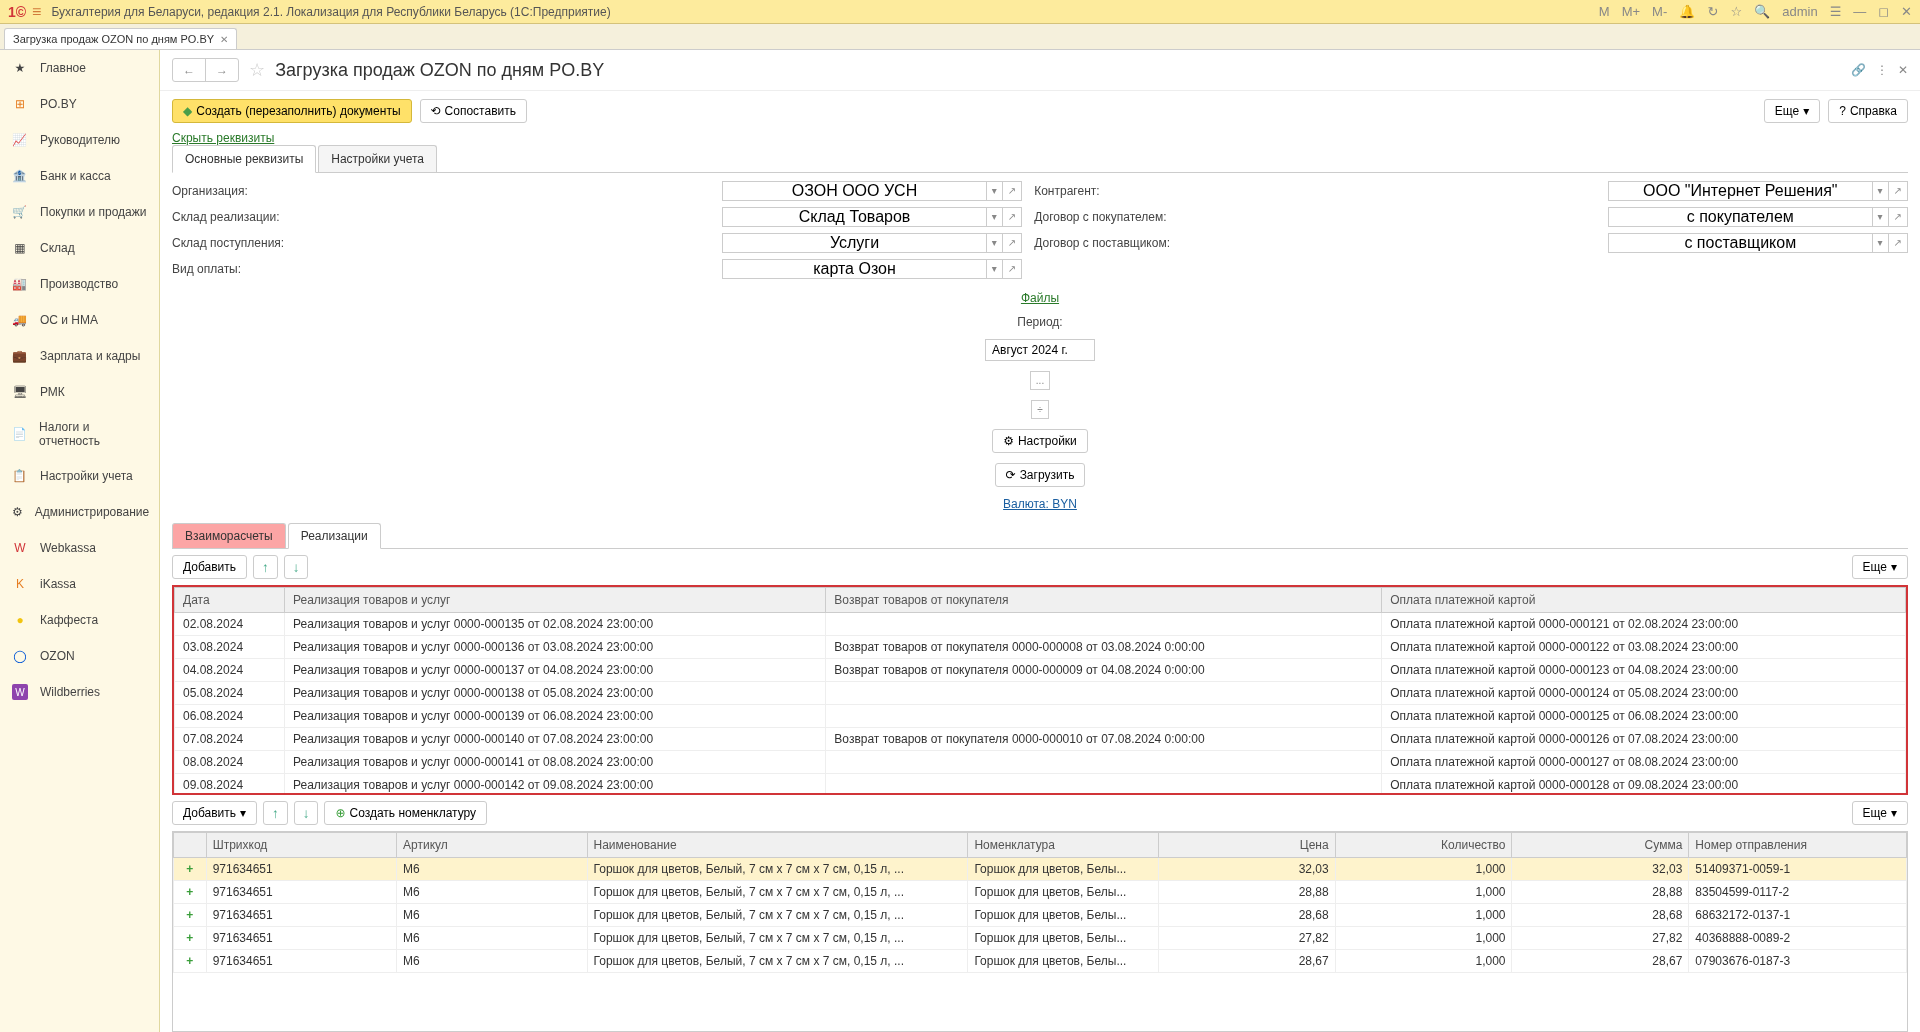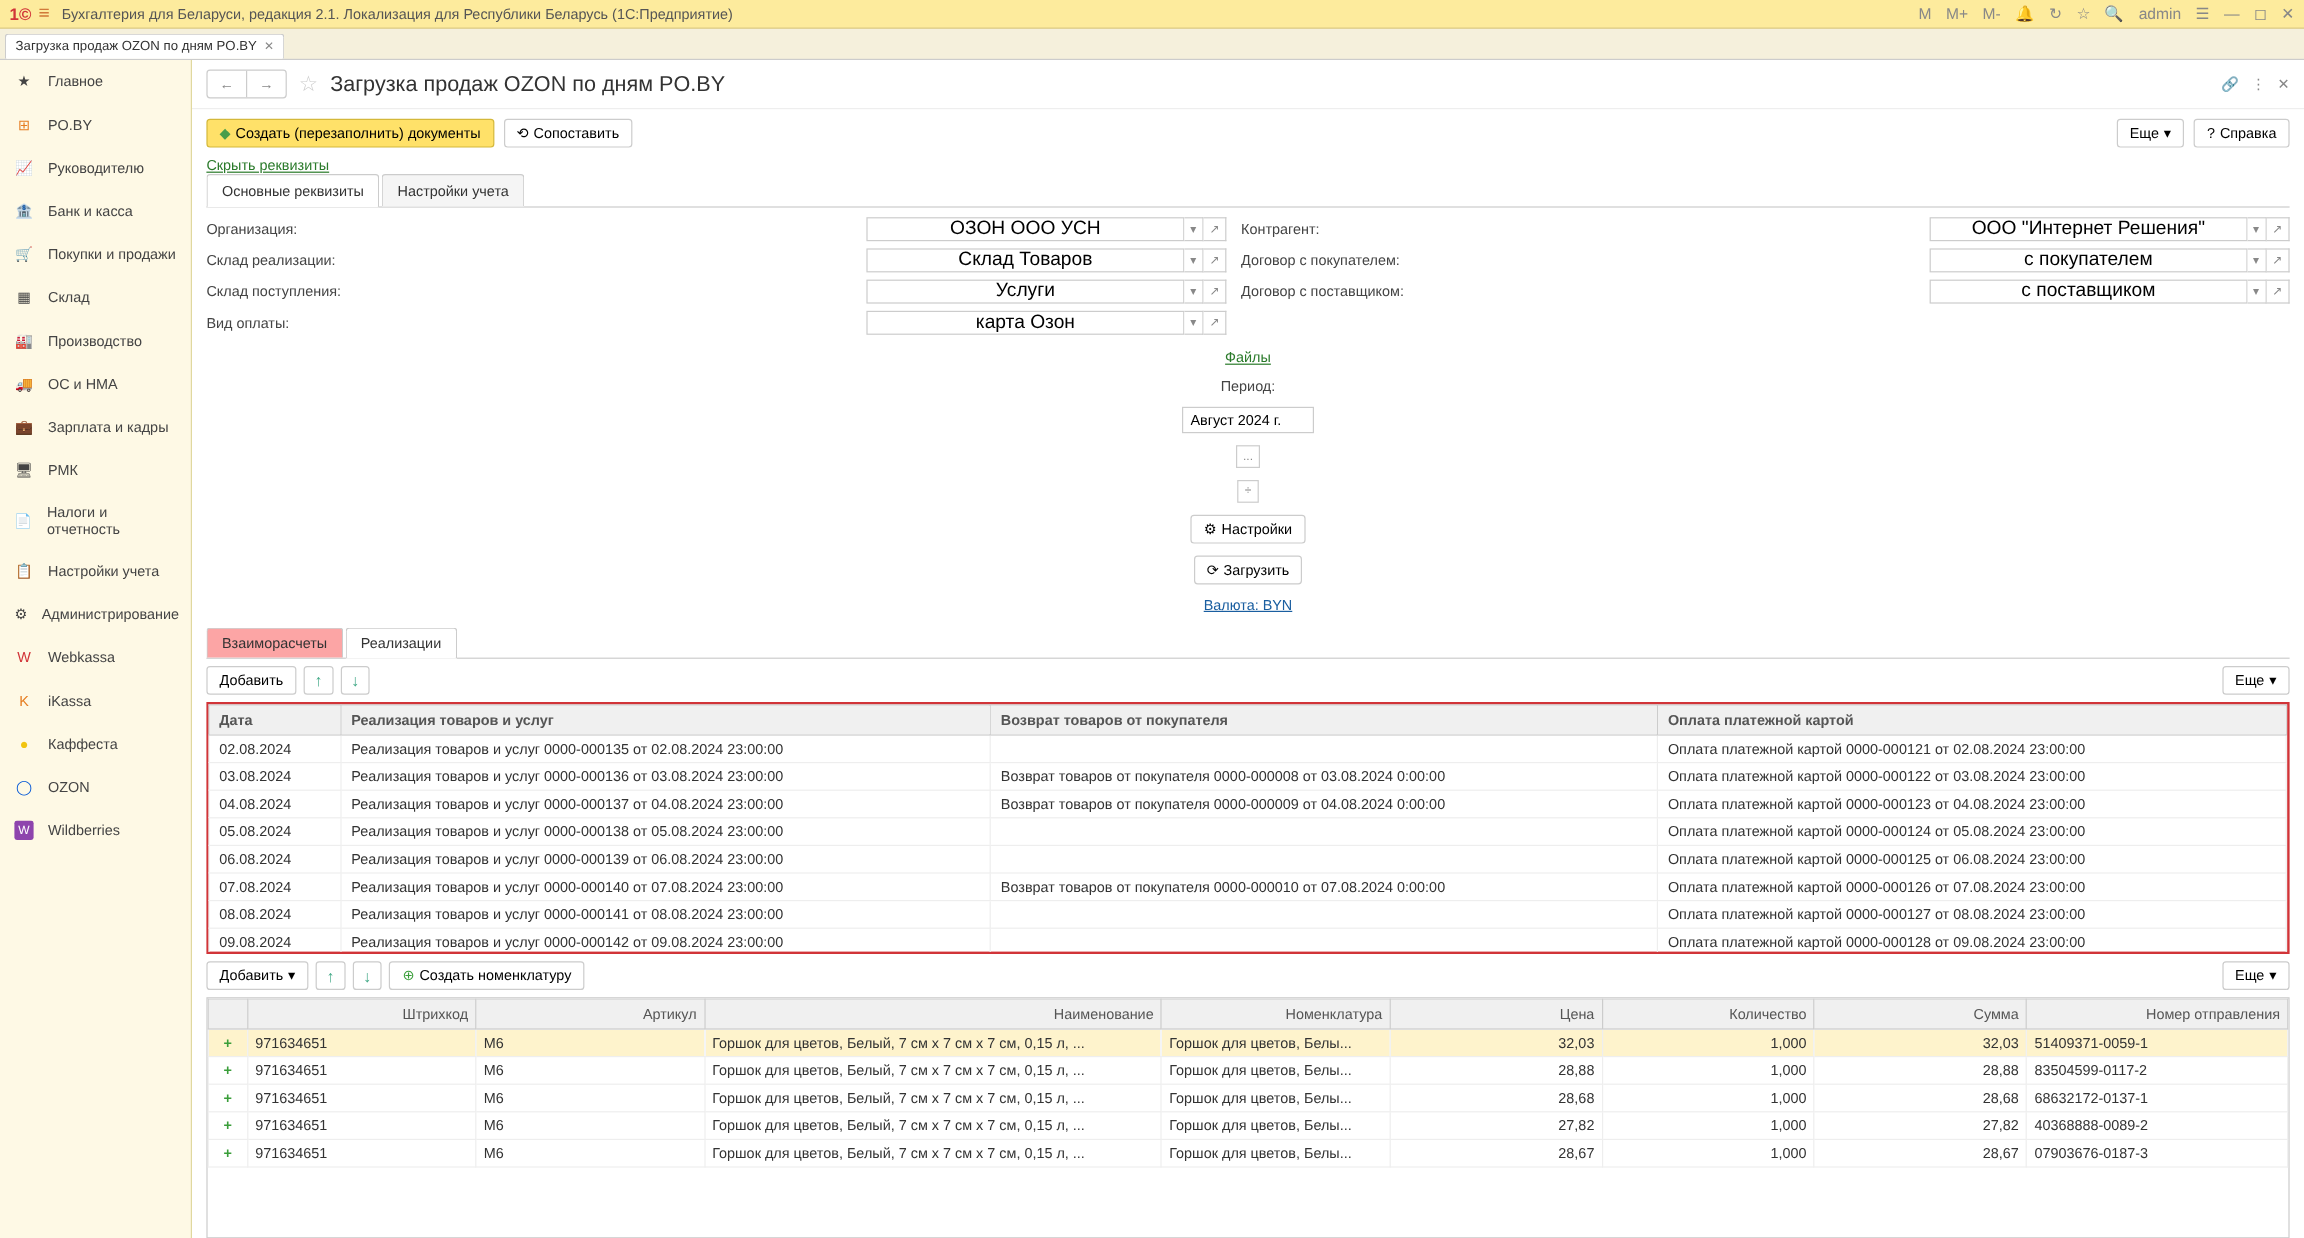--- a/index.html
+++ b/index.html
@@ -64,27 +64,27 @@
 .data-tab { padding: 5px 12px; border: 1px solid #ccc; border-bottom: none; background: #fca5a5; cursor: pointer; font-size: 12px; margin-right: 2px; border-radius: 3px 3px 0 0; }
 .data-tab.active { background: #fff; border-bottom: 1px solid #fff; margin-bottom: -1px; }
 
 
 .table-toolbar { padding: 6px 12px; display: flex; gap: 6px; }
 .icon-btn { border: 1px solid #ccc; border-radius: 3px; padding: 3px 8px; background: #fff; cursor: pointer; color: #4a8; }
 
 
 .table-container { margin: 0 12px; border: 2px solid #d13438; overflow: auto; max-height: 210px; position: relative; }
 .data-table { width: 100%; border-collapse: collapse; font-size: 12px; }
-.data-table th { background: #f0f0f0; border: 1px solid #ccc; padding: 5px 8px; text-align: left; font-weight: bold; color: #555; position: sticky; top: 0; }
+.data-table th { background: #f0f0f0; border: 1px solid #ccc; padding: 5px 8px; text-align: left; font-weight: normal; color: #555; position: sticky; top: 0; }
 .data-table td { border: 1px solid #eee; padding: 4px 8px; color: #333; }
 
 
 .table-container2 { margin: 0 12px; border: 1px solid #ccc; overflow: auto; flex: 1; }
 .products-table { width: 100%; border-collapse: collapse; font-size: 12px; table-layout: fixed; }
-.products-table th { background: #f0f0f0; border: 1px solid #ccc; padding: 5px 6px; text-align: right; font-weight: normal; color: #555; }
+.products-table th { background: #f0f0f0; border: 1px solid #ccc; padding: 5px 6px; text-align: left; font-weight: normal; color: #555; }
 .products-table td { border: 1px solid #eee; padding: 4px 6px; white-space: nowrap; overflow: hidden; text-overflow: ellipsis; }
 .products-table tr.selected { background: #fef3cc; }
 .plus-cell { color: #3a9e3a; text-align: center; font-weight: bold; }
 .num-cell { text-align: right; }
 
 
 .footer-row { margin: 0 12px; border: 1px solid #ccc; border-top: none; padding: 4px 8px; display: flex; justify-content: flex-end; gap: 40px; font-size: 12px; color: #444; }
 
 .right-push { margin-left: auto; }
 </style>

